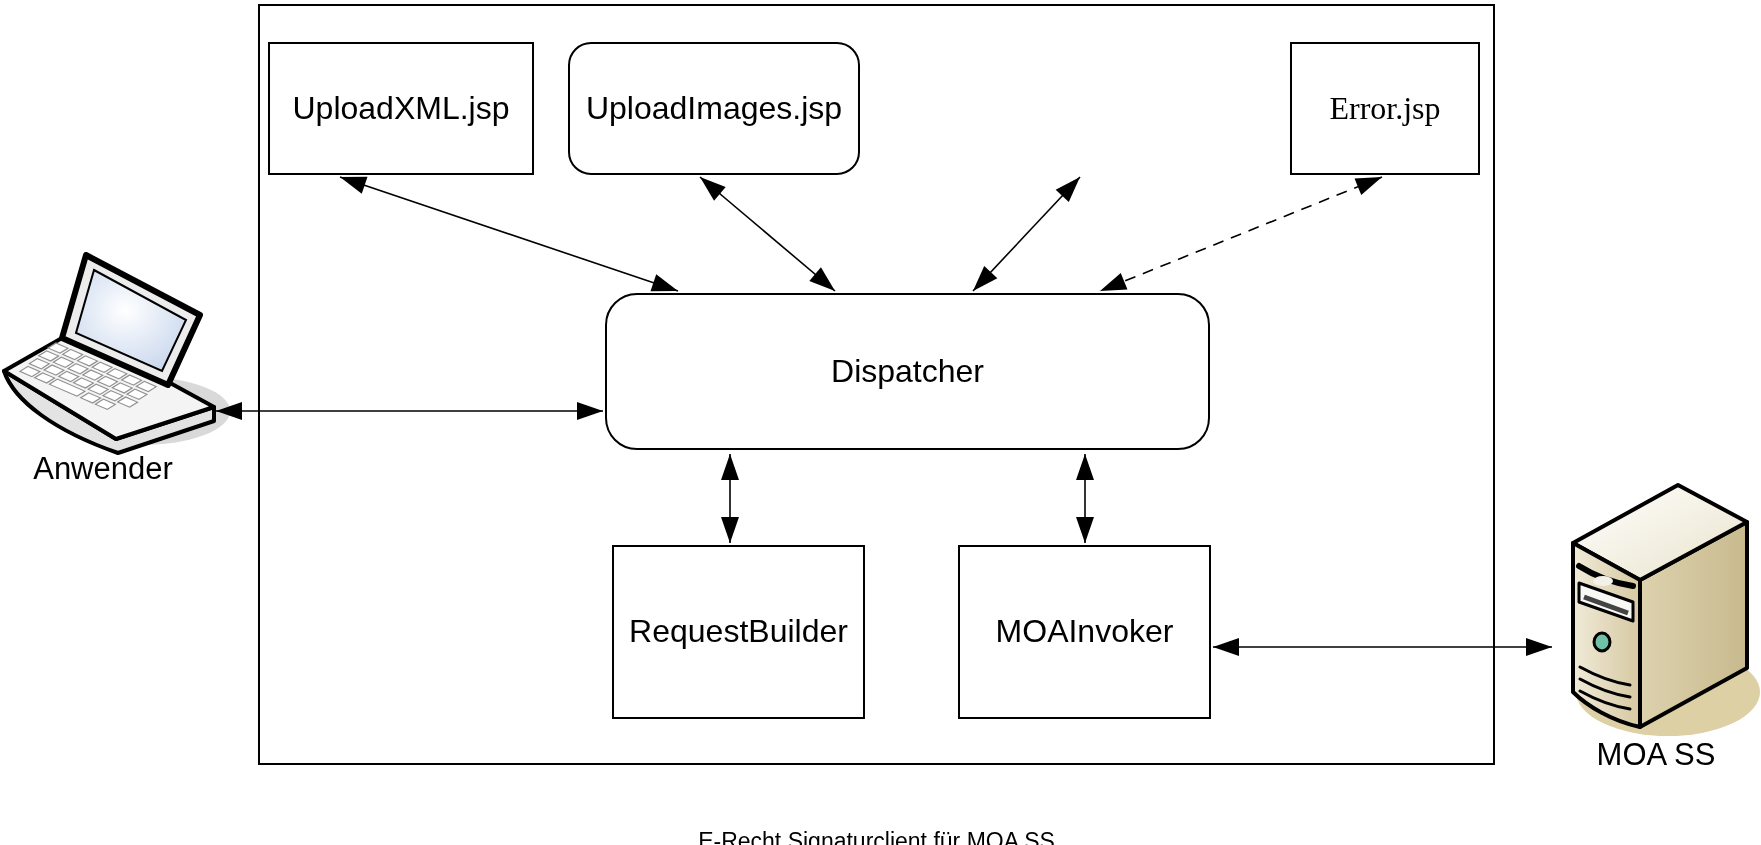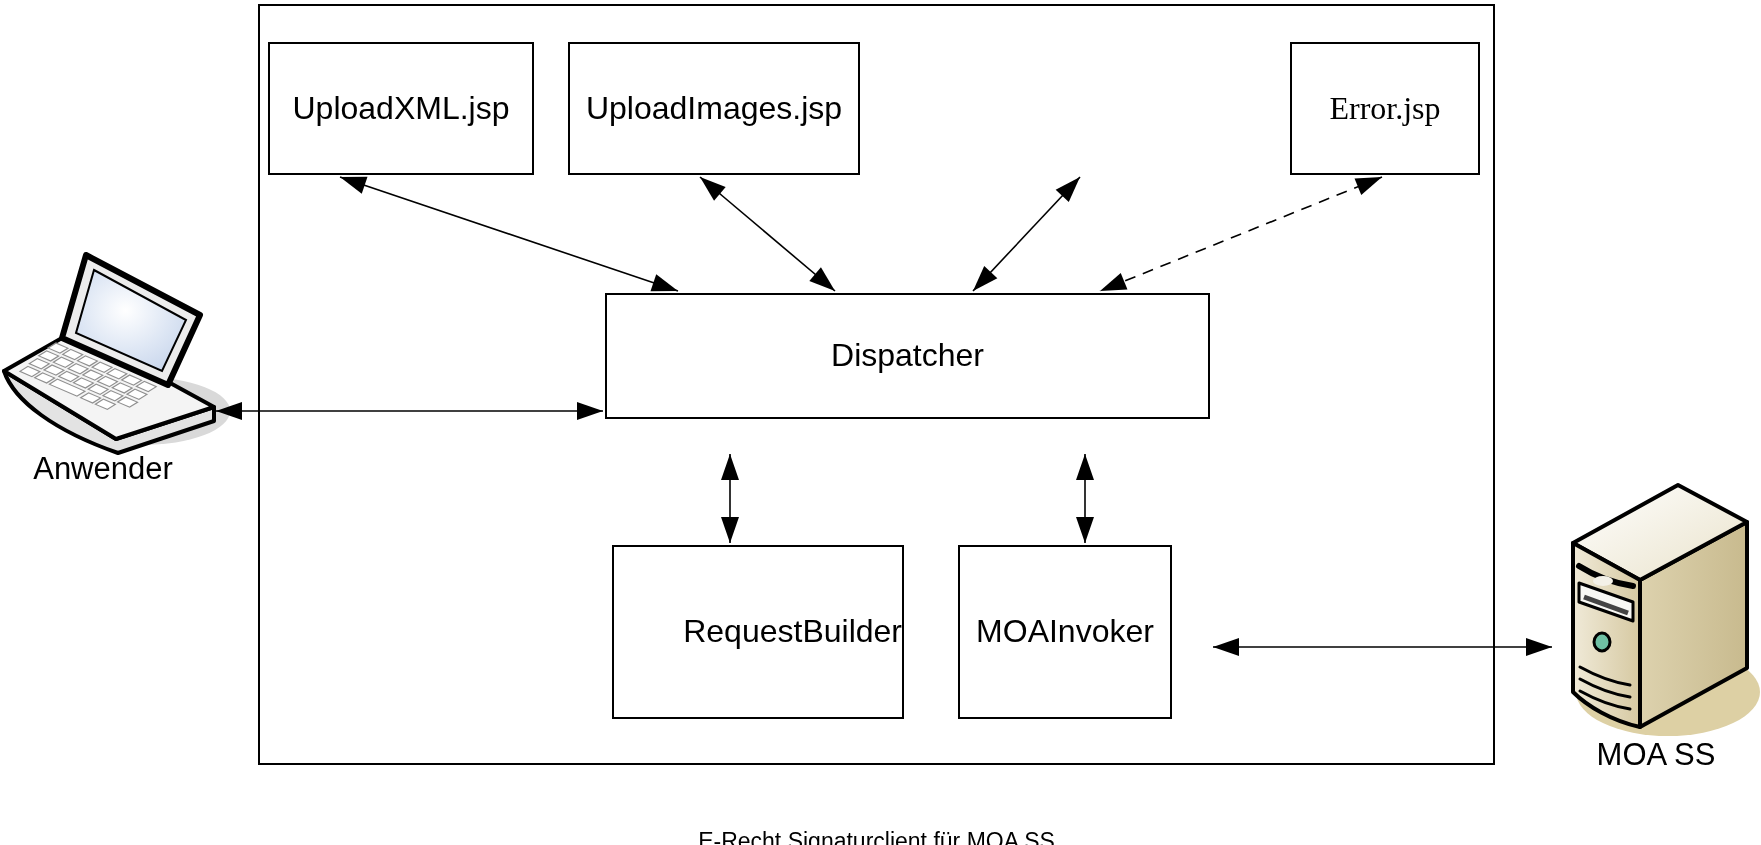--- a/index.html
+++ b/index.html
@@ -59,38 +59,38 @@
 <body>
 
 <div id="canvas">
 
   <div class="boundary" style="left:258px; top:4px; width:1237px; height:761px;"></div>
 
   <div class="node" style="left:268px; top:42px; width:266px; height:133px;">
     <span class="node-label">UploadXML.jsp</span>
   </div>
 
-  <div class="node" style="left:568px; top:42px; width:292px; height:133px;">
+  <div class="node" style="left:568px; top:42px; width:292px; height:133px;border-radius:23px;">
     <span class="node-label">UploadImages.jsp</span>
   </div>
 
 
   <div class="node" style="left:1290px; top:42px; width:190px; height:133px;font-family:Liberation Serif, serif;">
     <span class="node-label">Error.jsp</span>
   </div>
 
-  <div class="node" style="left:605px; top:293px; width:605px; height:126px;">
+  <div class="node" style="left:605px; top:293px; width:605px; height:157px;border-radius:32px;">
     <span class="node-label">Dispatcher</span>
   </div>
 
-  <div class="node" style="left:612px; top:545px; width:292px; height:174px;justify-content:flex-end;">
+  <div class="node" style="left:612px; top:545px; width:253px; height:174px;">
     <span class="node-label">RequestBuilder</span>
   </div>
 
-  <div class="node" style="left:958px; top:545px; width:214px; height:174px;">
+  <div class="node" style="left:958px; top:545px; width:253px; height:174px;">
     <span class="node-label">MOAInvoker</span>
   </div>
 
   <svg class="clipart" style="left:0; top:243px;" width="240" height="215" viewBox="0 0 240 215">
     <defs>
       <radialGradient id="screenGrad" cx="45%" cy="40%" r="75%">
         <stop offset="0%" stop-color="#ffffff"></stop>
         <stop offset="55%" stop-color="#dde6f4"></stop>
         <stop offset="100%" stop-color="#c3d2ea"></stop>
       </radialGradient>

